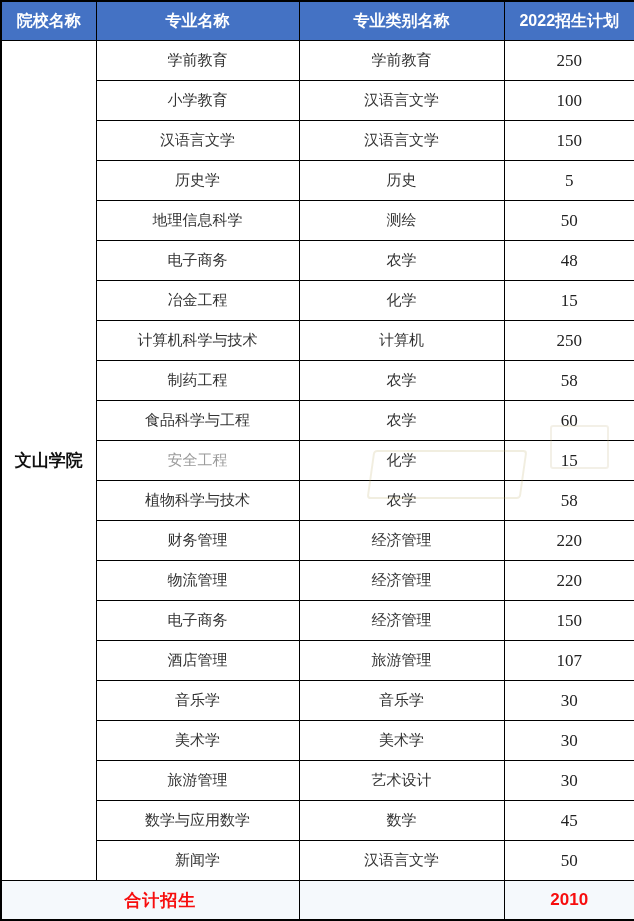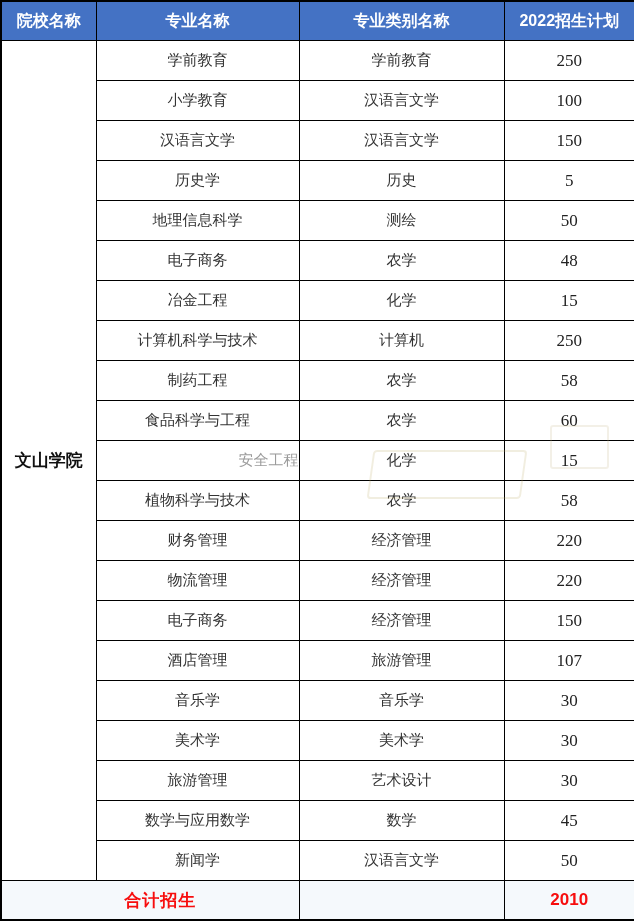--- a/index.html
+++ b/index.html
@@ -50,21 +50,20 @@
     background: #ffffff;
     margin-left: 15px;
   }
   td.plan-cell {
     font-family: "Liberation Serif", serif;
     font-size: 17px;
     color: #222222;
   }
   td.muted {
     color: #9b9b9b;
-    text-align: right;
   }
   tfoot td {
     background: #f5f9fc;
     height: 38px;
     font-size: 17px;
     font-weight: bold;
     color: #f70d0d;
   }
   tfoot td.total-label {
     letter-spacing: 1px;

